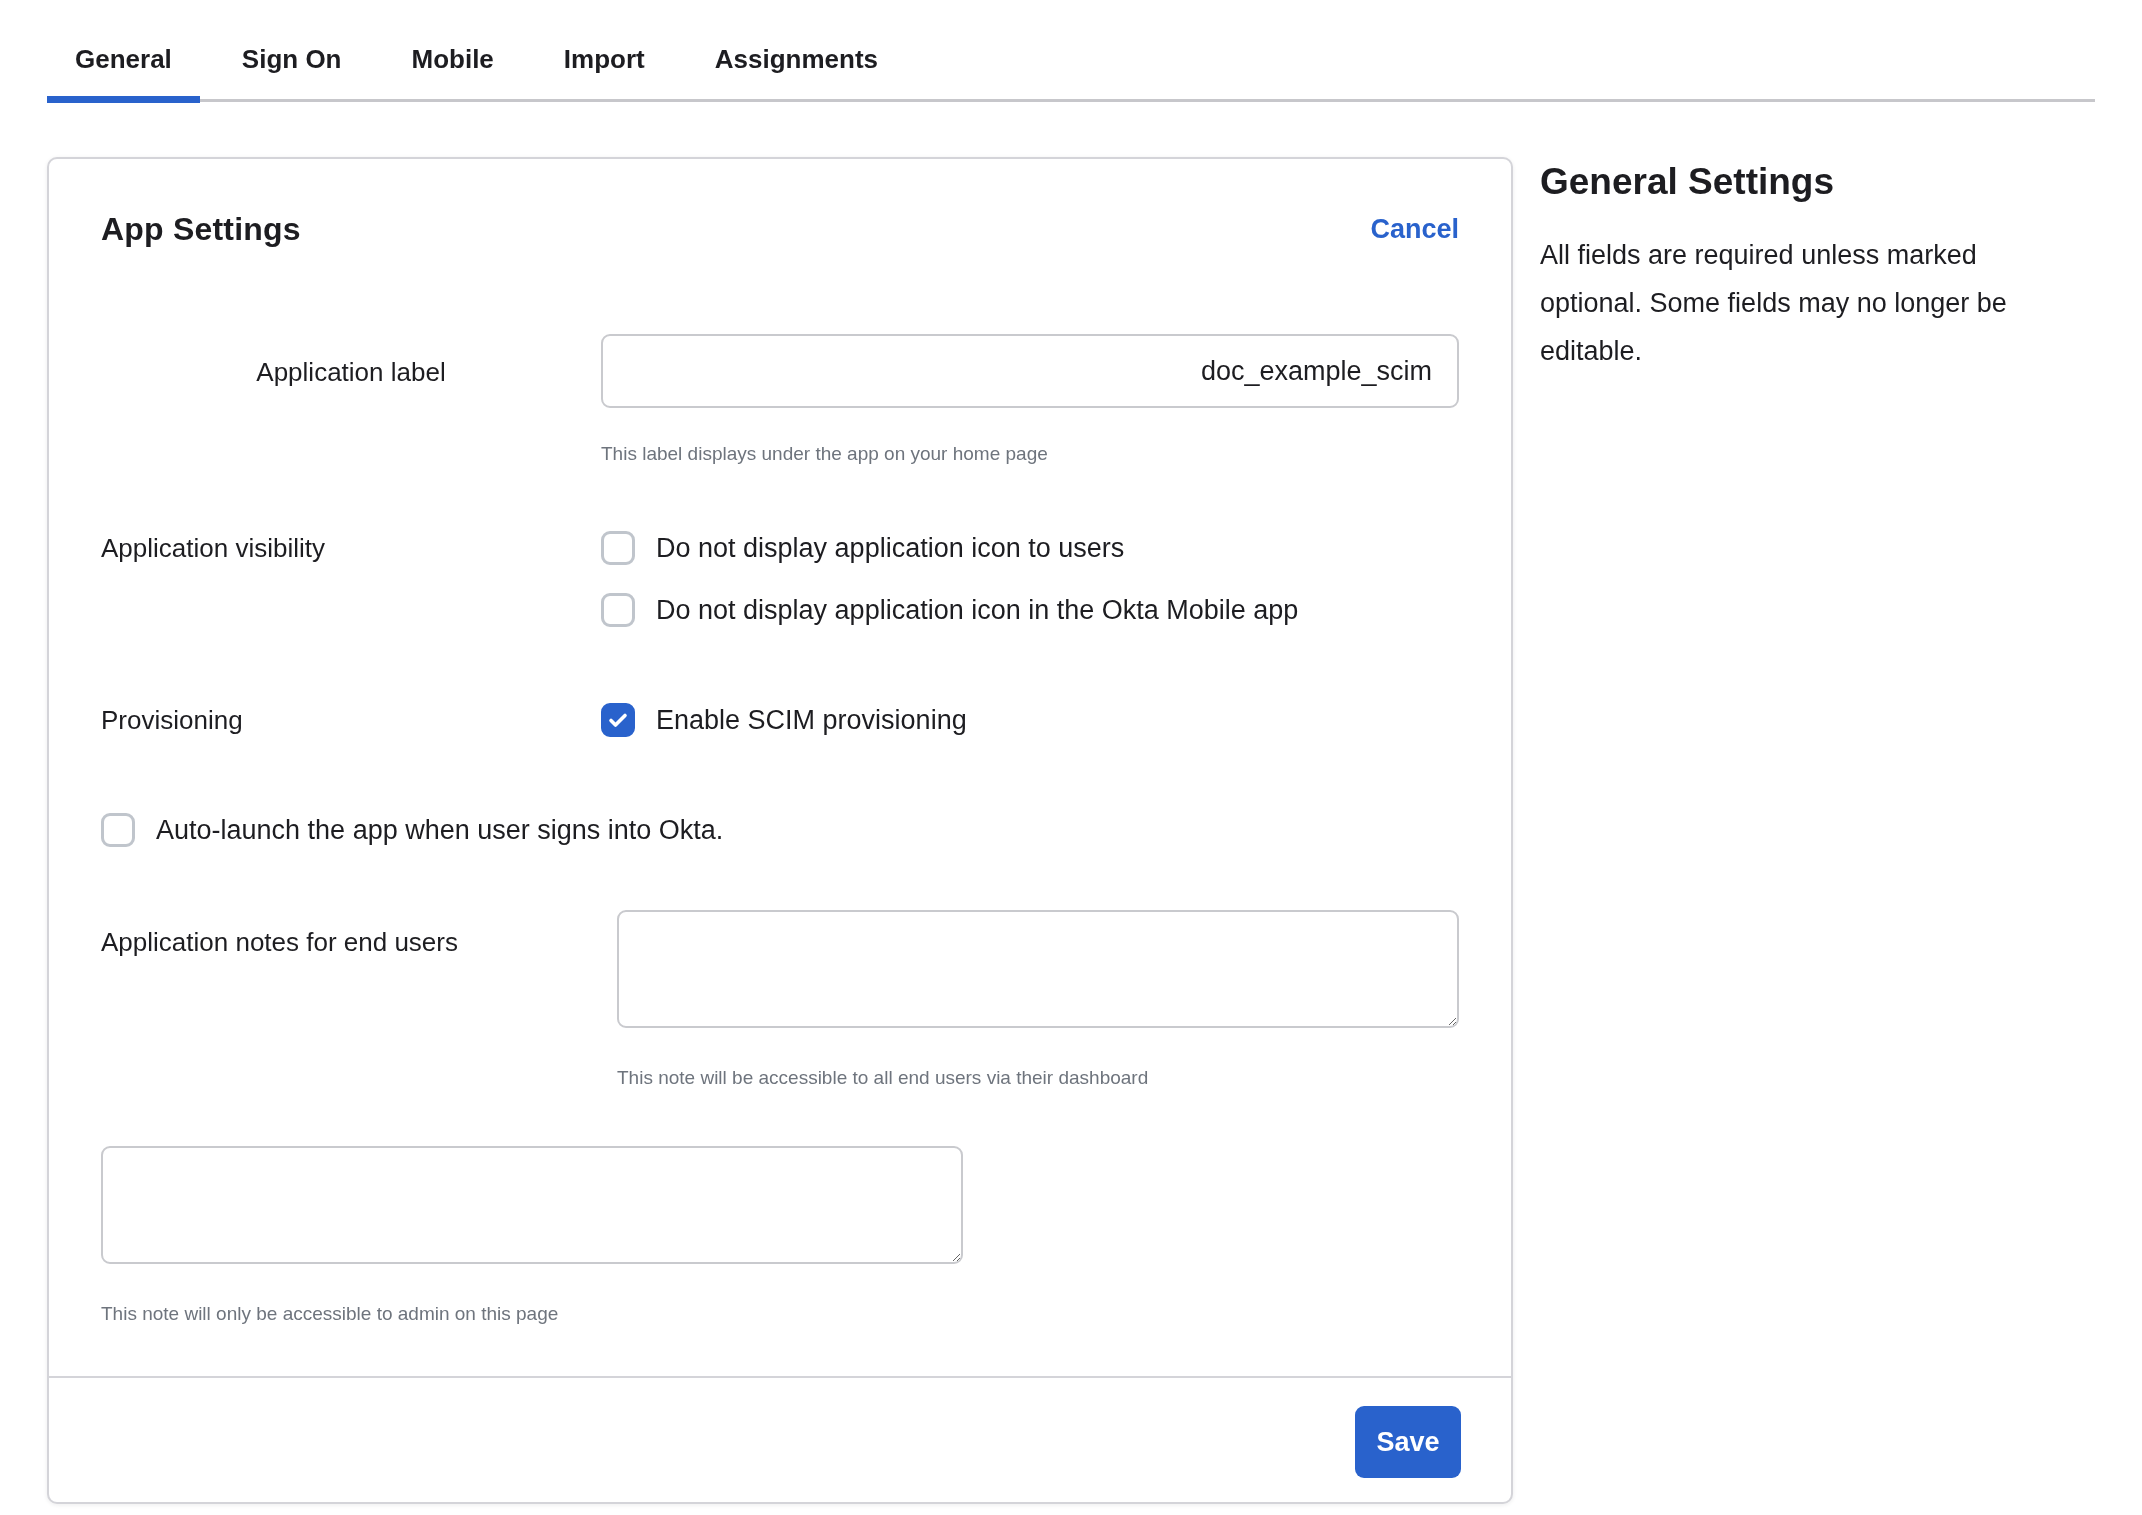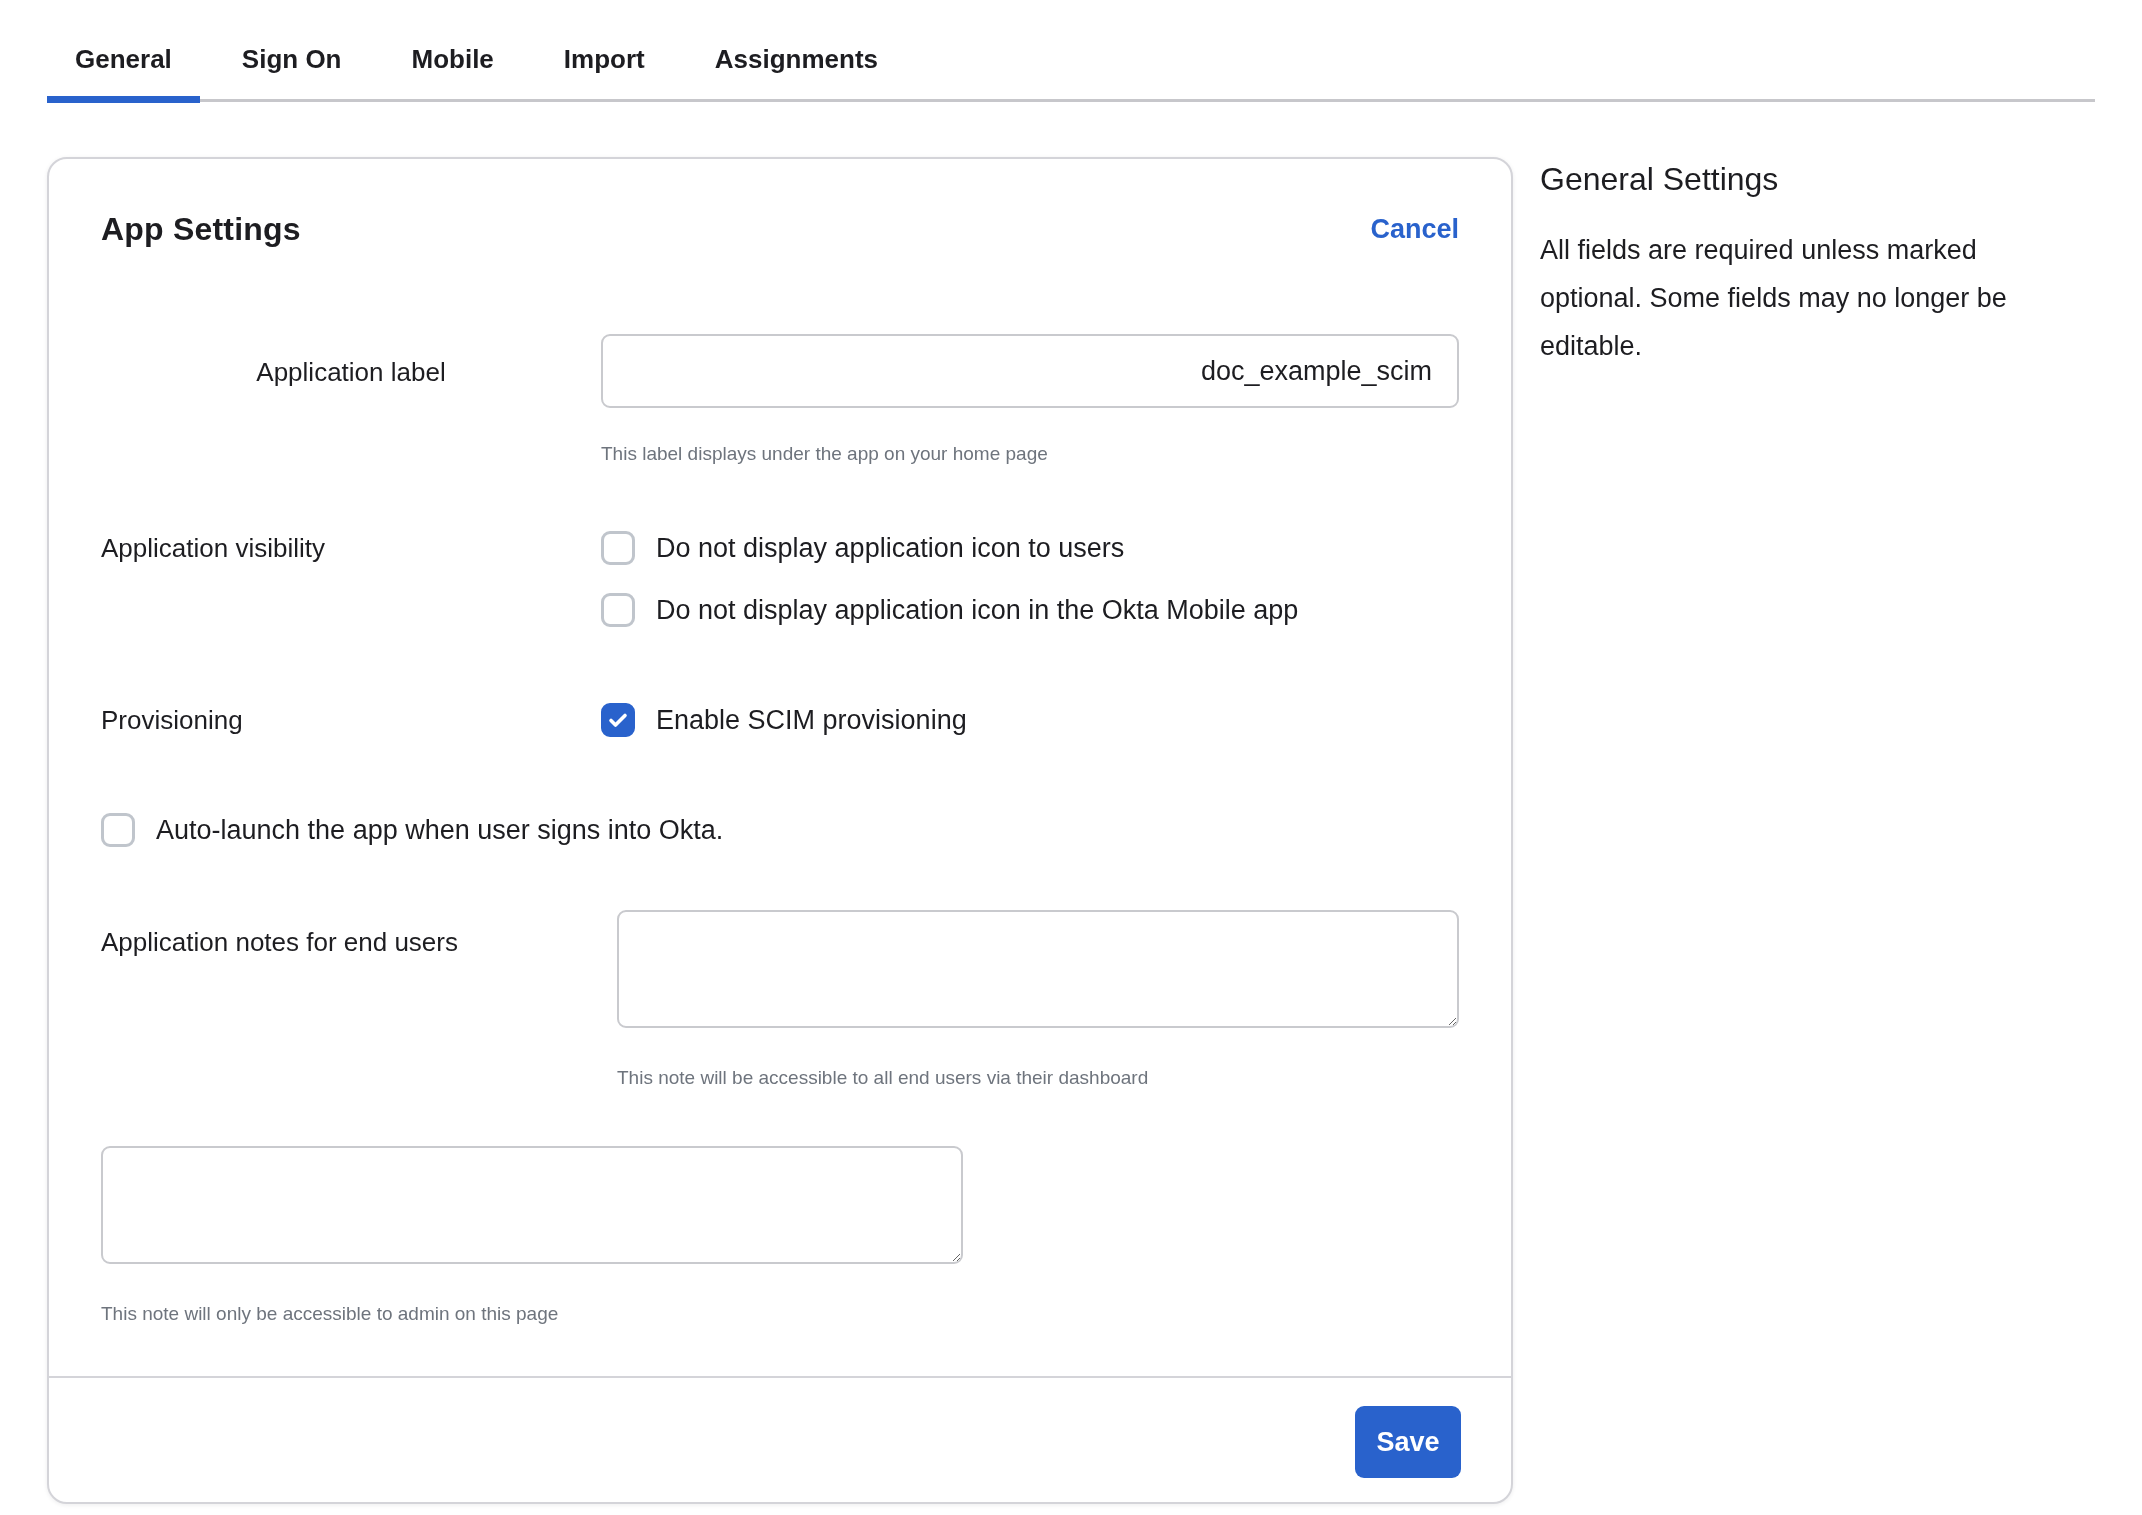--- a/index.html
+++ b/index.html
@@ -46,21 +46,21 @@
     display:flex;
     align-items:flex-start;
     margin-top:55px;
   }
 
   
   .card{
     width:1466px;
     background:#fff;
     border:2px solid var(--border);
-    border-radius:20px;
+    border-radius:10px;
     box-shadow:0 1px 4px rgba(29,29,33,.08);
   }
   .card-header{
     display:flex;justify-content:space-between;align-items:center;
     padding:52px 52px 0;
   }
   .card-title{font-size:32px;font-weight:700;letter-spacing:.2px;}
   .cancel-link{
     font-size:27px;font-weight:700;color:var(--accent);
     text-decoration:none;cursor:pointer;
@@ -136,21 +136,21 @@
     font-size:27px;font-weight:700;
     padding:0 16px;cursor:pointer;
   }
 
   
   .help-panel{
     margin-left:27px;
     padding-top:4px;
     width:500px;
   }
-  .help-title{font-size:32px;font-weight:400;margin-bottom:28px;}
+  .help-title{font-size:37px;font-weight:700;margin-bottom:28px;}
   .help-body{
     font-size:27px;line-height:48px;color:var(--text);
     max-width:495px;
   }
 </style>
 </head>
 <body>
 
 <div class="page">
 

